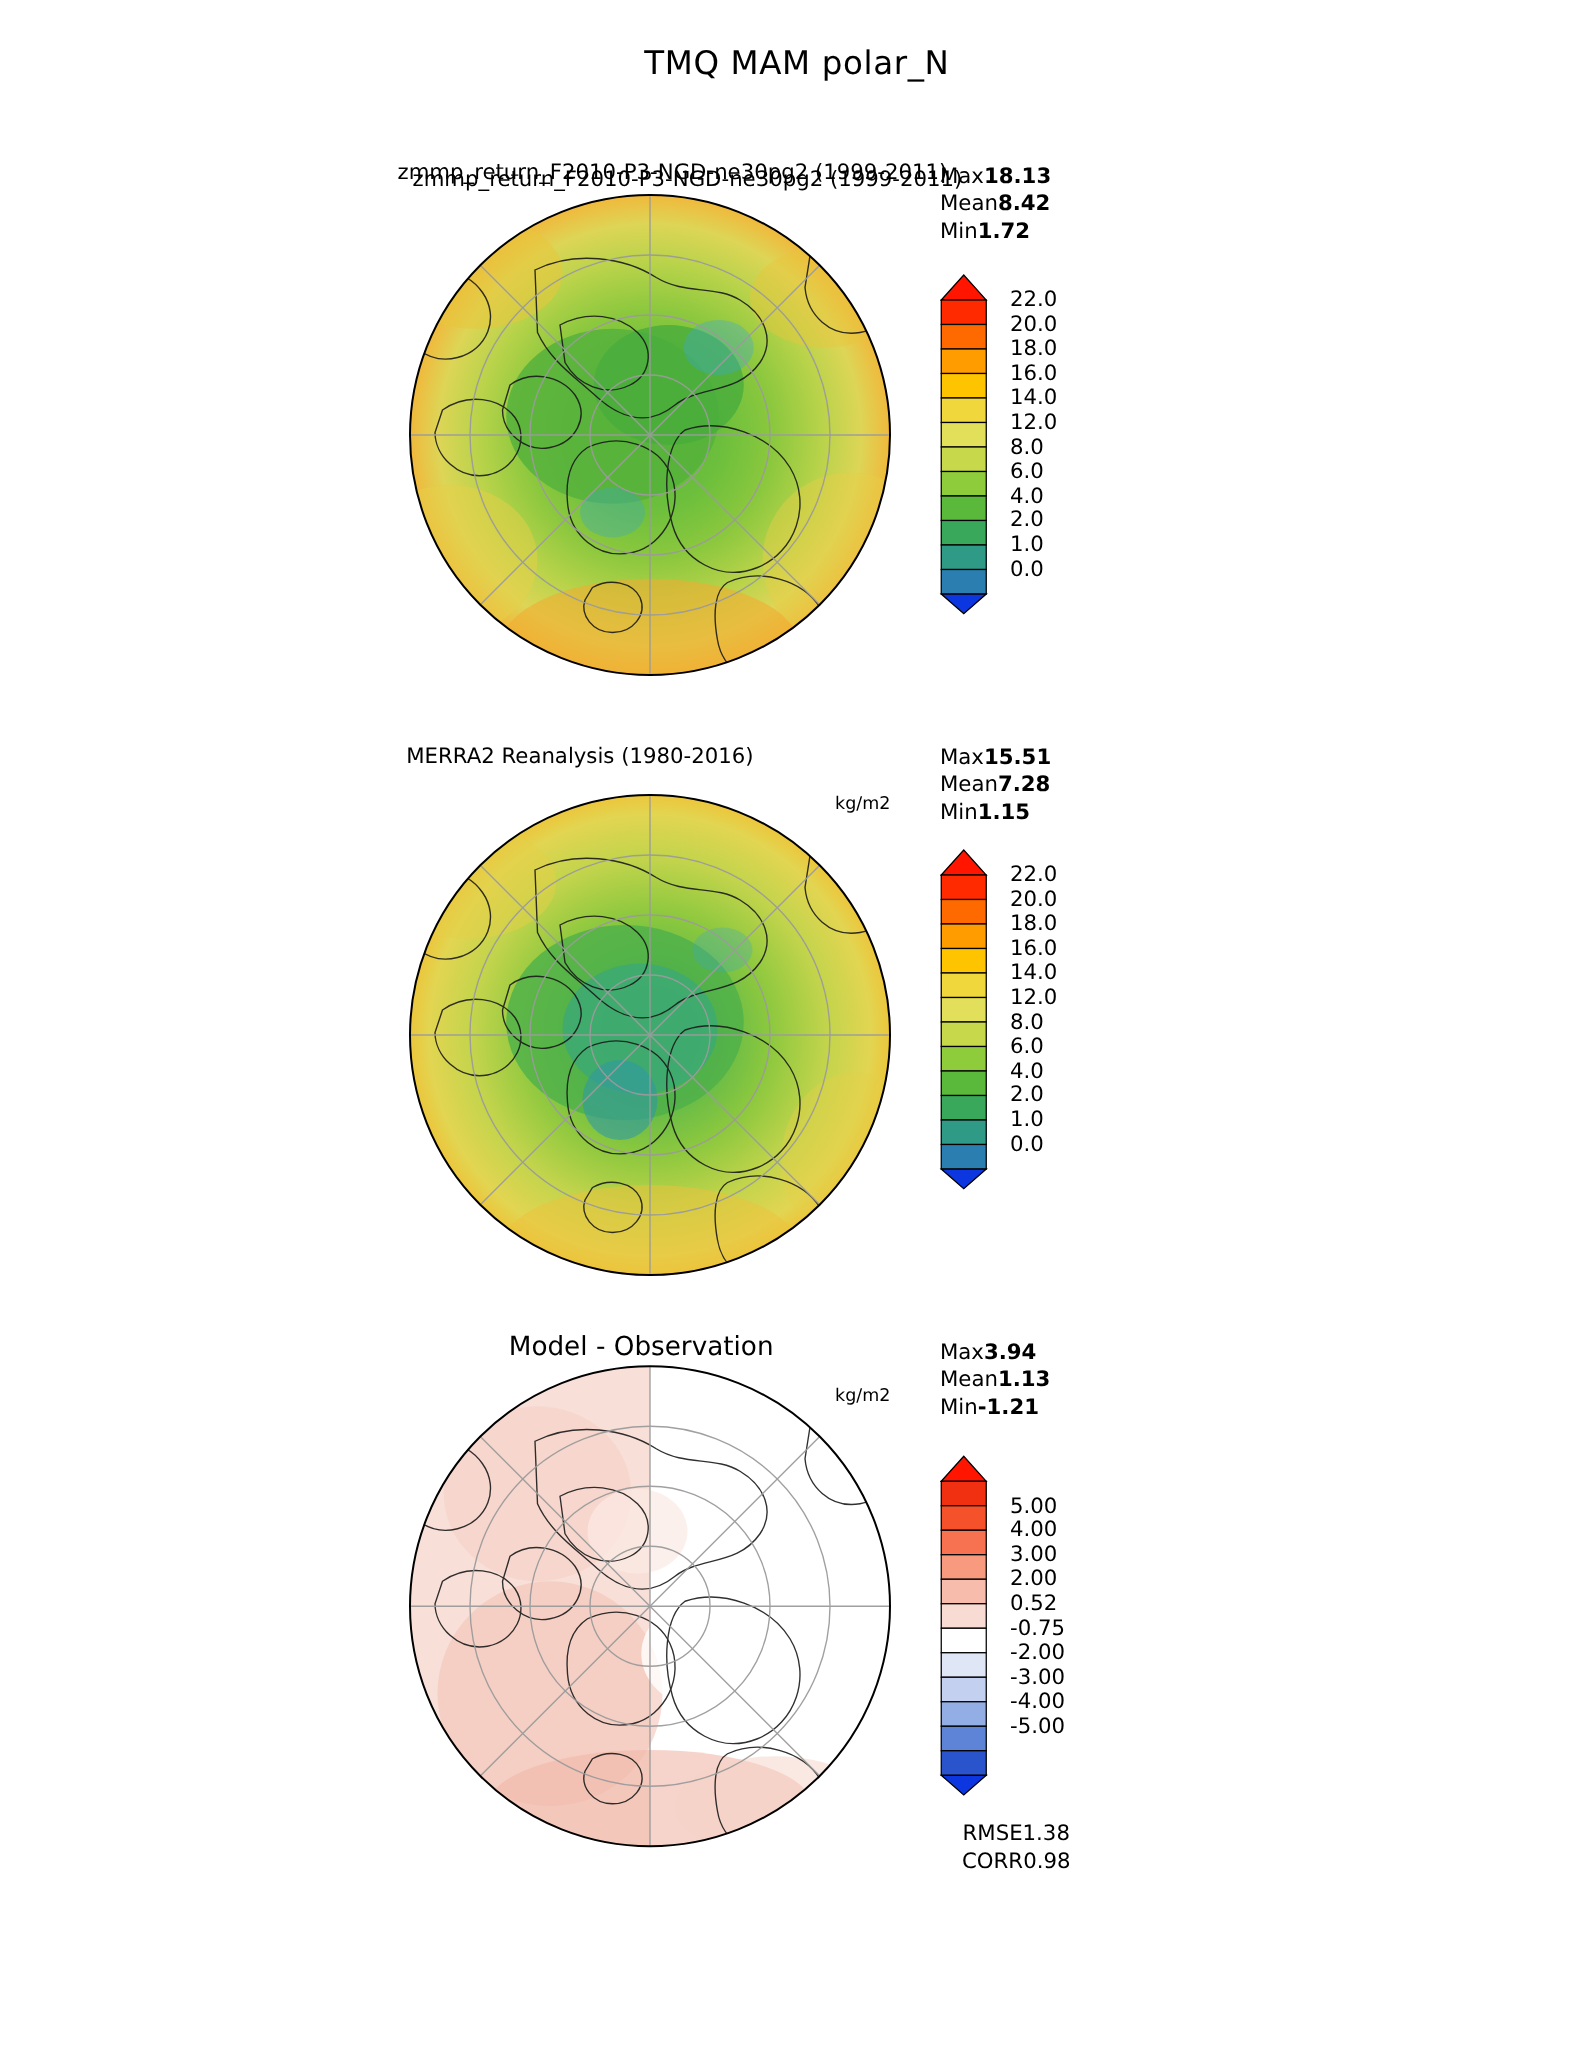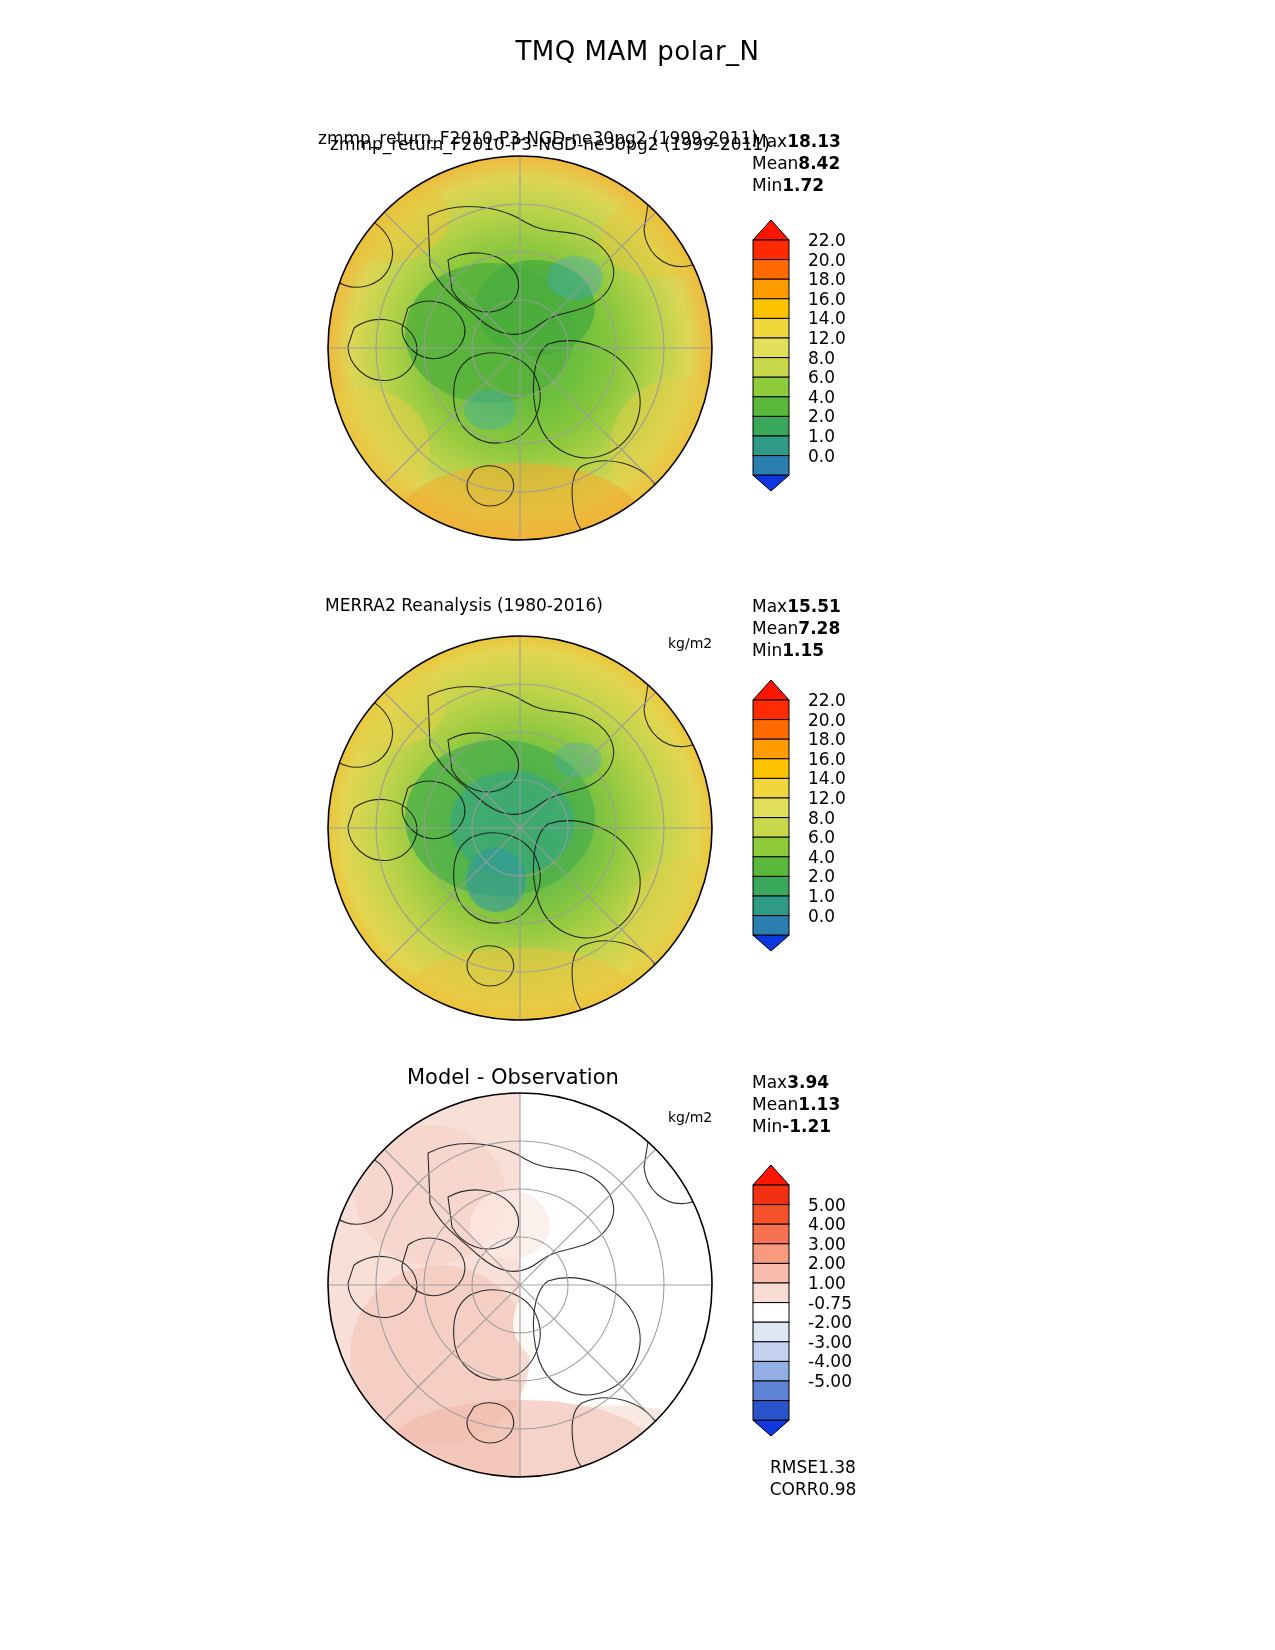--- a/index.html
+++ b/index.html
@@ -390,21 +390,21 @@
       </g>
       <polygon points="5,257.2 41,257.2 23,273" fill="#0b36e0" stroke="#000" stroke-width="1"></polygon>
     </svg>
   </div>
 
   <div class="cbar-labels" style="left:808px; top:108px; height:275px;">
     <div style="top:41.6px">5.00</div>
     <div style="top:61.2px">4.00</div>
     <div style="top:80.8px">3.00</div>
     <div style="top:100.4px">2.00</div>
-    <div style="top:120px">1.00</div>
+    <div style="top:120px">0.52</div>
     <div style="top:139.6px">-0.75</div>
     <div style="top:159.2px">-2.00</div>
     <div style="top:178.8px">-3.00</div>
     <div style="top:198.4px">-4.00</div>
     <div style="top:218px">-5.00</div>
   </div>
 
   <div class="bottom-stats" style="left:752px; top:401px;">
     <div class="row">
         <span class="lbl">RMSE</span>

